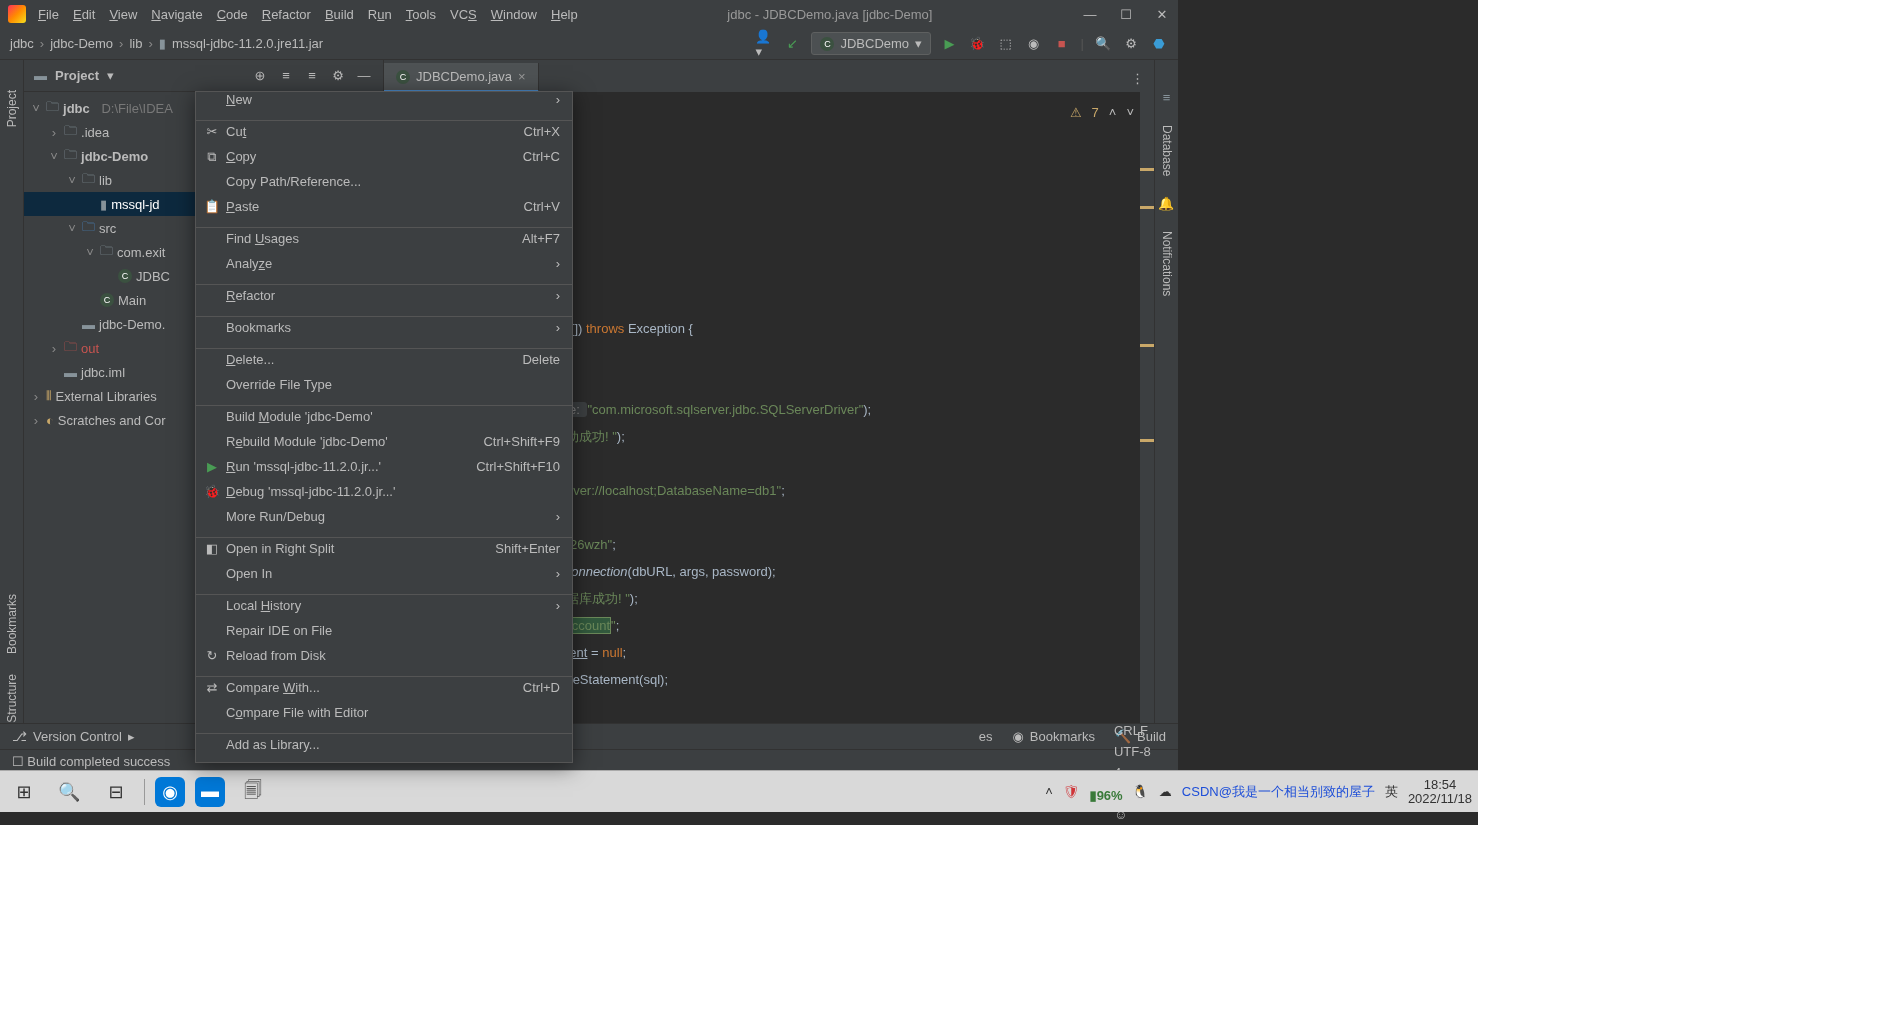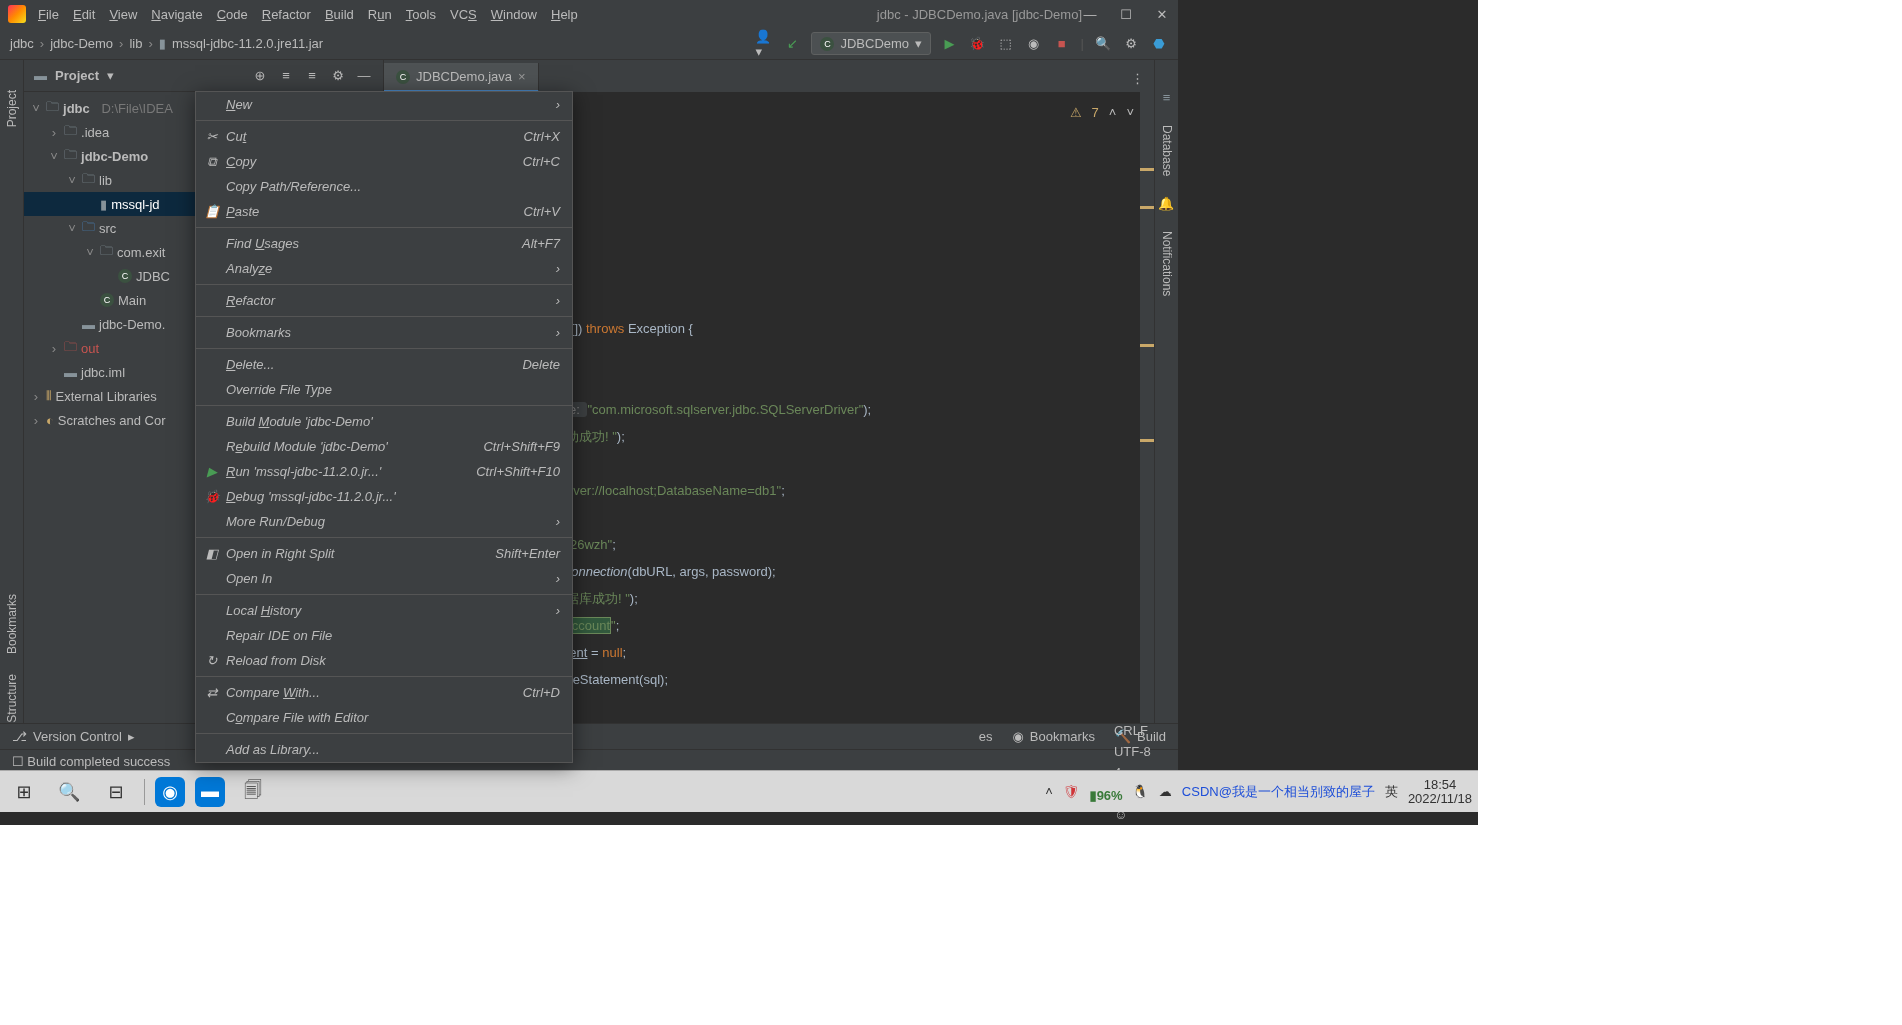--- a/index.html
+++ b/index.html
@@ -6,21 +6,21 @@
 body { background: #2b2b2b; color: #bbb; width: 1902px; height: 1025px; overflow: hidden; position: relative; }
 
 .ide-window { width: 1178px; height: 773px; background: #3c3f41; display: flex; flex-direction: column; position: relative; }
 
 
 .title-bar { height: 28px; background: #3c3f41; display: flex; align-items: center; padding: 0 8px; }
 .logo { width: 18px; height: 18px; background: linear-gradient(135deg, #fe315d, #ff8c00, #f7df1e); border-radius: 3px; margin-right: 12px; }
 .menubar { display: flex; gap: 14px; }
 .menu-item { color: #bbb; cursor: default; }
 .menu-item u { text-decoration: underline; }
-.title-text { flex: 1; text-align: right; color: #999; }
+.title-text { flex: 1; text-align: center; color: #999; }
 .win-controls { display: flex; gap: 20px; }
 .win-btn { width: 16px; height: 16px; color: #bbb; display: flex; align-items: center; justify-content: center; }
 
 
 .nav-row { height: 32px; background: #3c3f41; border-bottom: 1px solid #323232; display: flex; align-items: center; padding: 0 10px; }
 .breadcrumb { display: flex; align-items: center; gap: 6px; color: #bbb; }
 .crumb-sep { color: #888; }
 .toolbar-right { margin-left: auto; display: flex; align-items: center; gap: 10px; }
 .run-config { background: #4c5052; border: 1px solid #5e6060; border-radius: 3px; padding: 3px 8px; display: flex; align-items: center; gap: 6px; }
 .tool-icn { width: 18px; height: 18px; display: flex; align-items: center; justify-content: center; color: #bbb; }
@@ -64,21 +64,21 @@
 .pkg { color:#9876aa; }
 .param { background:#3c3f41; padding:0 4px; border-radius:3px; color:#808080;}
 .hl { background:#214283; }
 .hl2 { background:#32593d; border:1px solid #6a8759;}
 .ul { text-decoration:underline;}
 .editor-scrollbar { position:absolute; right:0; top:0; width:14px; height:100%; background:#3c3f41;}
 .editor-scrollbar .mark { position:absolute; width:100%; height:3px; background:#c9a869;}
 
 
 .context-menu { position: absolute; top: 91px; left: 195px; width: 378px; background: #3c3f41; border: 1px solid #555; box-shadow: 0 4px 20px rgba(0,0,0,0.5); z-index: 1000; }
-.cm-row { display: flex; align-items: center; height: 25px; padding: 0 12px 0 30px; color: #bbb; position: relative; font-style: italic; }
+.cm-row { display: flex; align-items: flex-start; height: 25px; padding: 0 12px 0 30px; color: #bbb; position: relative; }
 .cm-row .sc { margin-left: auto; color: #bbb; }
 .cm-row .arrow { margin-left: auto; color: #bbb; }
 .cm-sep { height: 1px; background: #555; margin: 3px 0; }
 .cm-row .lead-icon { position:absolute; left:8px; width:16px; text-align:center;}
 .cm-row u { text-decoration:underline;}
 
 
 .bottom-tool { height: 26px; background: #3c3f41; border-top: 1px solid #323232; display: flex; align-items: center; padding: 0 12px; gap: 20px; color:#bbb;}
 .bottom-tool .tab { display:flex; align-items:center; gap:6px;}
 .status-bar { height: 24px; background: #3c3f41; border-top: 1px solid #323232; display: flex; align-items: center; padding: 0 12px; color:#bbb;}

